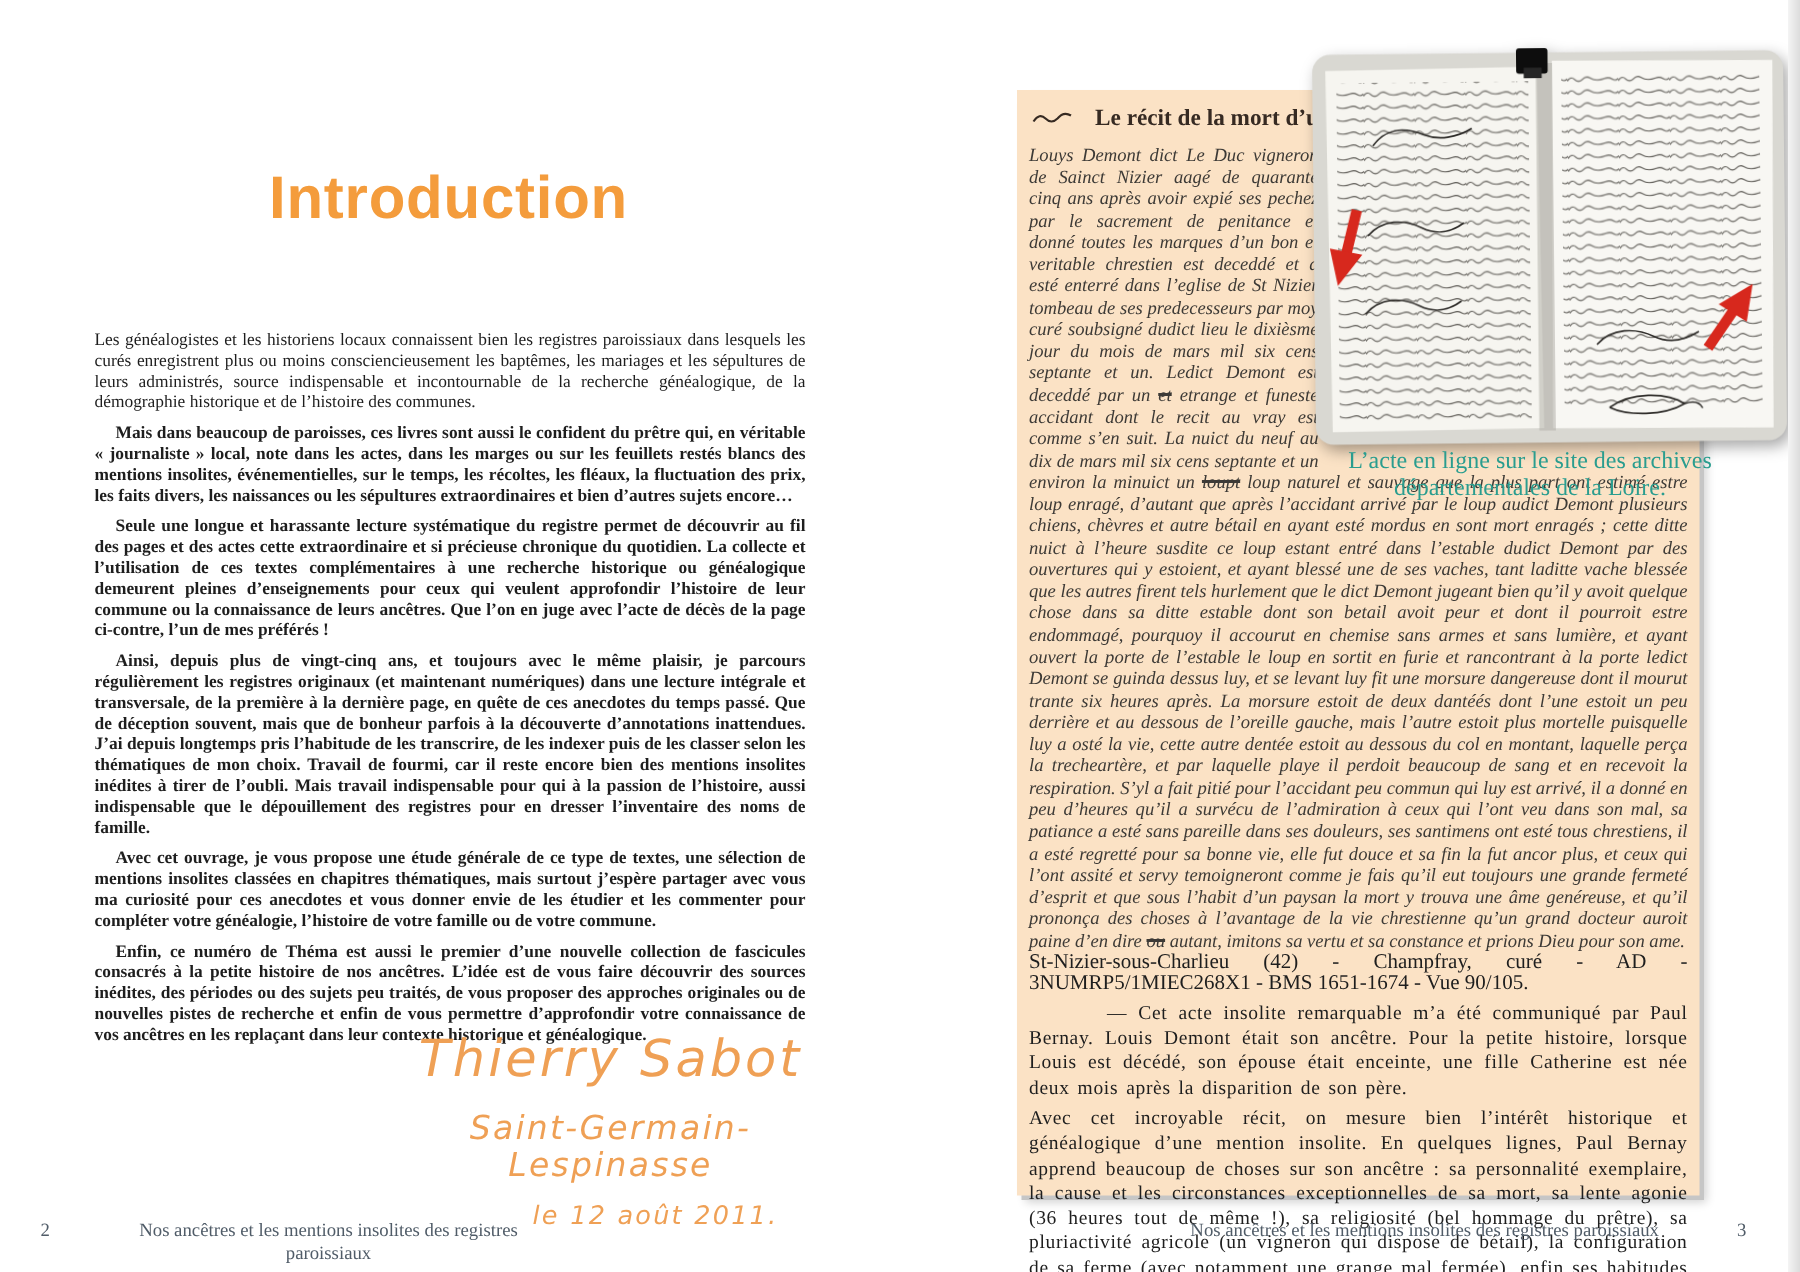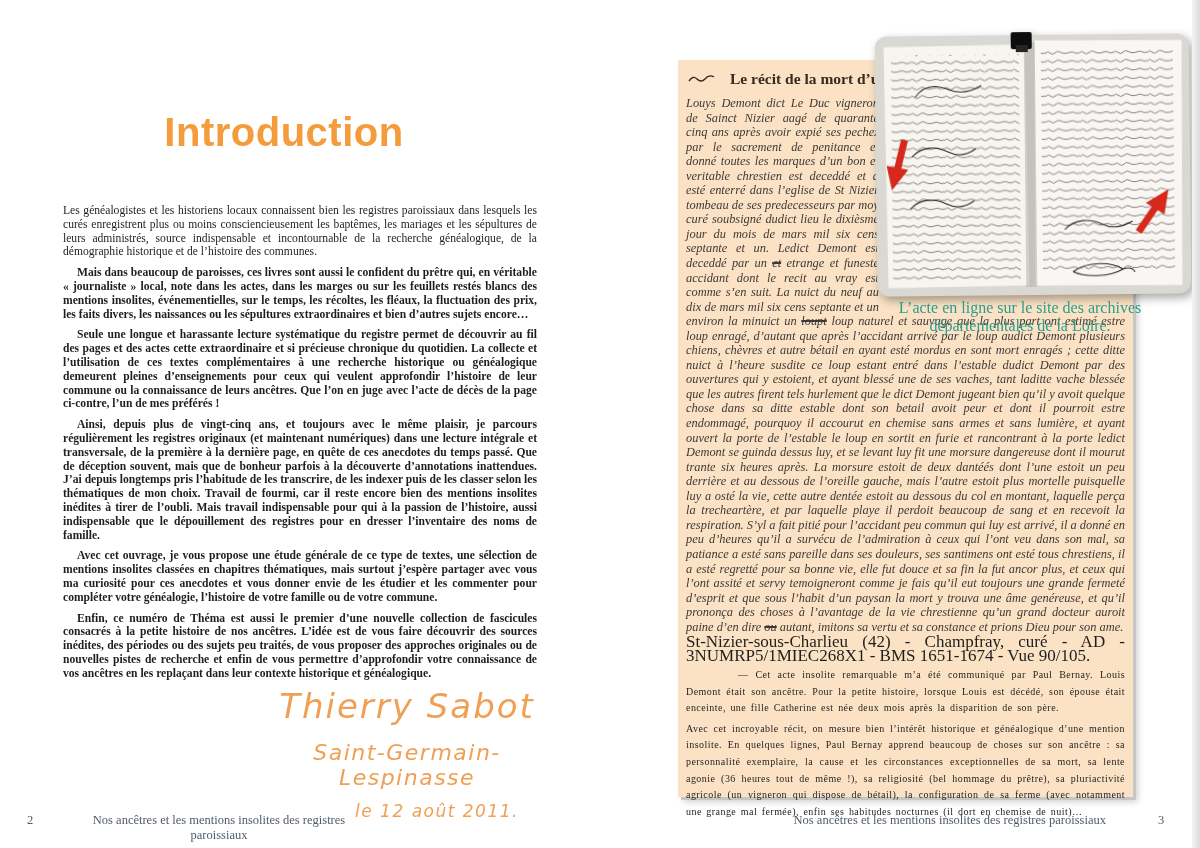--- a/index.html
+++ b/index.html
@@ -2,24 +2,24 @@
 <html><head>
 <meta charset="utf-8">
 <style>
   html,body{margin:0;padding:0;background:#ffffff;}
   #root{position:relative;width:1200px;height:848px;background:#ffffff;overflow:hidden;
         font-family:"Liberation Serif",serif;color:#1e1e1e;}
   .edge-strip{position:absolute;right:0;top:0;width:8px;height:848px;
         background:linear-gradient(to right,#f4f4f4,#dcdcdc);}
 
   
-  .intro-title{position:absolute;left:47px;top:110px;width:474px;text-align:center;
+  .intro-title{position:absolute;left:62px;top:110px;width:474px;text-align:center;
         font-family:"Liberation Sans",sans-serif;font-weight:bold;font-size:40px;
         letter-spacing:0.5px;}
-  .left-body{position:absolute;left:63px;top:204px;width:474px;}
+  .left-body{position:absolute;left:63px;top:220px;width:474px;}
   .left-body p{margin:0 0 7px 0;text-align:justify;font-size:11.6px;line-height:13.8px;}
   .left-body p + p{text-indent:14px;font-weight:bold;}
   .signature-block{position:absolute;left:252px;top:686px;width:310px;text-align:center;
         font-family:"DejaVu Sans",sans-serif;font-style:italic;}
   .signature-name{font-size:34px;letter-spacing:2px;}
   .signature-place{font-size:22px;letter-spacing:1.5px;margin-top:14px;}
   .signature-date{font-size:17px;letter-spacing:1.5px;margin-top:11px;padding-left:60px;font-style:italic;}
 
   
   .footer{position:absolute;top:813px;font-size:12.5px;}
@@ -29,22 +29,22 @@
   .footer-right-num{left:1158px;}
 
   
   .peach-box{position:absolute;left:678px;top:60px;width:455px;height:737px;
         box-sizing:border-box;padding:8px 8px;box-shadow:3px 3px 0 0 #c6c6c6,5px 5px 6px rgba(0,0,0,0.18);}
   .box-heading{margin:2px 0 8px 2px;font-weight:bold;font-size:15.5px;display:flex;
         align-items:center;gap:14px;}
   .img-spacer{float:right;width:246px;height:217px;}
   .recit{text-align:justify;font-style:italic;font-size:12.4px;line-height:14.55px;margin:0;}
   .recit .strike{text-decoration:line-through;text-decoration-thickness:1.5px;margin-top:27px;}
-  .source-line{font-size:17px;line-height:14px;margin:1px 0 0 0;text-align:justify;}
-  .comments p{margin:4px 0 0 0;text-align:justify;font-size:10px;line-height:16.55px;
+  .source-line{font-size:14px;line-height:14px;margin:1px 0 0 0;text-align:justify;}
+  .comments p{margin:4px 0 0 0;text-align:justify;font-size:13px;line-height:16.55px;
         letter-spacing:0.45px;word-spacing:1.6px;}
   .comments p.first{ text-indent:52px;}
 
   .manuscript{position:absolute;left:876px;top:32px;width:316px;height:266px;
         transform:rotate(-0.6deg);filter:drop-shadow(3px 4px 5px rgba(0,0,0,0.35));}
   .image-caption{position:absolute;left:850px;top:299px;width:340px;text-align:center;
         font-size:16px;}
 </style>
 </head>
 <body>

